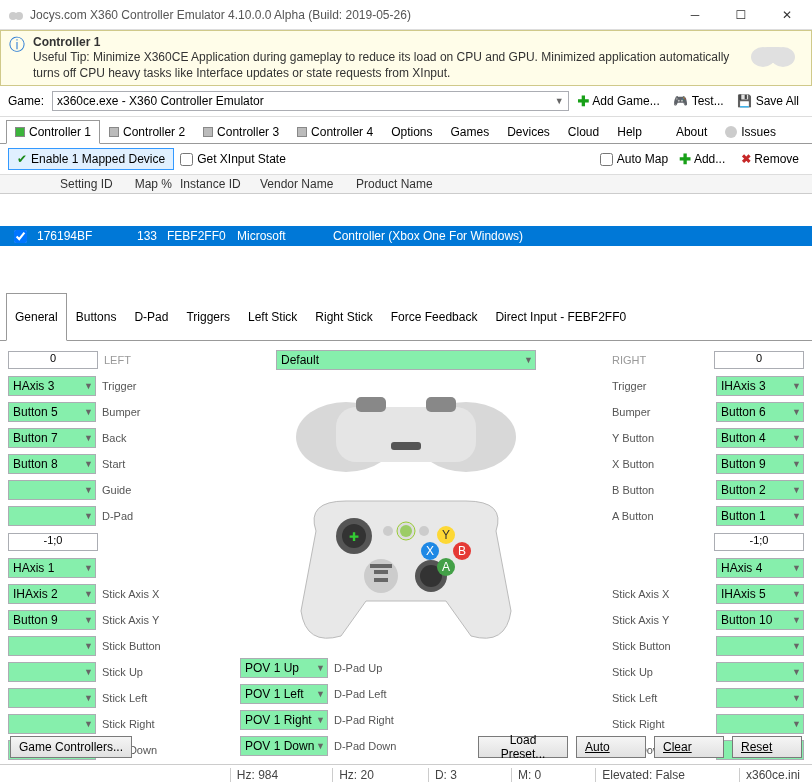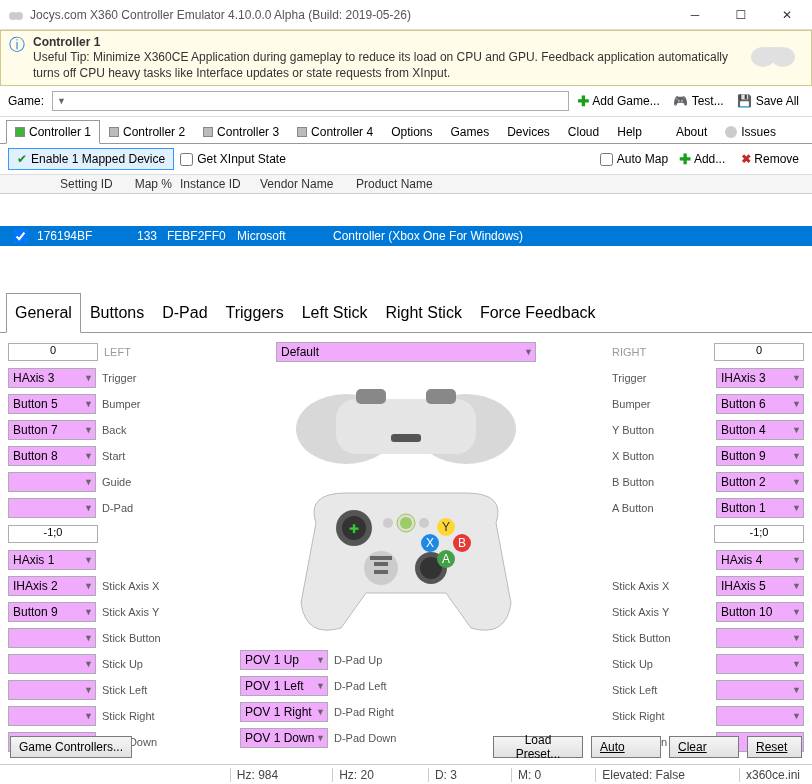--- a/index.html
+++ b/index.html
@@ -25,28 +25,28 @@
 .sq.green { background: #3cb43c; }
 .sq.gray { background: #bbb; }
 .devrow { display: flex; align-items: center; padding: 4px 8px; gap: 6px; border-bottom: 1px solid #ddd; }
 .btn3d { border: 1px solid #7a7a7a; background: linear-gradient(#f5f5f5,#e1e1e1); padding: 2px 8px; height: 22px; display: inline-flex; align-items: center; gap: 4px; cursor: pointer; }
 .btn3d.highlight { border: 1px solid #3399ff; background: #e0f0ff; }
 .chk { display: inline-flex; align-items: center; gap: 4px; }
 .colhdr { display: flex; padding: 2px 8px 2px 56px; gap: 0; font-size: 11px; color: #333; background: #f5f5f5; border-bottom: 1px solid #ccc; }
 .colhdr span { padding: 0 4px; }
 .datarow { display: flex; align-items: center; padding: 2px 8px; background: #0078d7; color: #fff; height: 20px; margin-top: 32px; }
 .tabs2 { display: flex; padding: 6px 6px 0 6px; border-bottom: 1px solid #999; }
-.tabs2 .t2 { padding: 10px 8px; border: 1px solid transparent; font-size: 16px; position: relative; top: 1px; }
+.tabs2 .t2 { padding: 16px 8px; border: 1px solid transparent; font-size: 12px; position: relative; top: 1px; }
 .tabs2 .t2.active { border: 1px solid #999; border-bottom: 1px solid #fff; background: #fff; }
 .maparea { display: flex; padding: 6px 8px 0 8px; gap: 4px; }
 .leftcol, .rightcol { width: 192px; }
 .rightcol .labelc { }
 .midcol { flex: 1; position: relative; }
 .row { display: flex; align-items: center; height: 26px; gap: 6px; }
-.combo2 { border: 1px solid #abadb3; background: #f0abfc; height: 20px; width: 88px; display: flex; align-items: center; padding: 0 2px 0 4px; justify-content: space-between; font-size: 11px; }
+.combo2 { border: 1px solid #abadb3; background: #86efac; height: 20px; width: 88px; display: flex; align-items: center; padding: 0 2px 0 4px; justify-content: space-between; font-size: 11px; }
 .combo2 .arr { color: #666; font-size: 9px; }
 .labelc { color: #555; font-size: 11px; flex: 1; }
 .valuebox { border: 1px solid #abadb3; width: 90px; height: 18px; text-align: center; font-size: 11px; }
 .footer { position: absolute; bottom: 22px; left: 0; right: 0; display: flex; justify-content: space-between; padding: 4px 10px; }
 .statusbar { position: absolute; bottom: 0; left: 0; right: 0; height: 20px; border-top: 1px solid #ccc; display: flex; align-items: center; justify-content: flex-end; padding: 0 6px; gap: 8px; font-size: 11px; color: #444; }
 .statusbar span { border-left: 1px solid #ccc; padding: 0 6px; margin-left: 40px; }
 .controller-img { width: 260px; margin: 0 auto; display: block; }
 .dpadblock { margin-top: 4px; }
 .dpadblock .row { justify-content: flex-start; padding-left: 36px; }
 </style>
@@ -64,32 +64,33 @@
     <div class="winbtn">─</div>
     <div class="winbtn">☐</div>
     <div class="winbtn">✕</div>
   </div>
 </div>
 
 <div class="tipbox">
   <span style="font-size:16px;color:#2a7bd4;">ⓘ</span>
   <div style="flex:1;padding-right:70px;">
     <div class="tiptitle">Controller 1</div>
-    <div class="tipbody">Useful Tip: Minimize X360CE Application during gameplay to reduce its load on CPU and GPU. Feedback application automatically turns off CPU heavy tasks like Interface updates or state requests from XInput.</div>
+    <div class="tipbody">Useful Tip: Minimize X360CE Application during gameplay to reduce its load on CPU and GPU. Minimized application automatically turns off CPU heavy tasks like Interface updates or state requests from XInput.</div>
   </div>
   <svg class="tipimg" viewBox="0 0 60 36">
       <ellipse cx="20" cy="22" rx="12" ry="10" fill="#e0e0e0"></ellipse>
       <ellipse cx="40" cy="22" rx="12" ry="10" fill="#e0e0e0"></ellipse>
       <rect x="18" y="12" width="24" height="16" rx="6" fill="#e0e0e0"></rect>
     </svg>
 </div>
 
 <div class="gamebar">
   <span class="label">Game:</span>
   <div class="combo">
+      <span>x360ce.exe - X360 Controller Emulator</span>
       <span style="color:#666;font-size:9px;">▼</span>
     </div>
   <div class="toolbtn">
       <span class="plus">✚</span>
       <span>Add Game...</span>
     </div>
   <div class="toolbtn">
       <span>🎮</span>
       <span>Test...</span>
     </div>
@@ -185,20 +186,21 @@
 <div style="height:40px;"></div>
 
 <div class="tabs2">
   <div class="t2 active">General</div>
   <div class="t2">Buttons</div>
   <div class="t2">D-Pad</div>
   <div class="t2">Triggers</div>
   <div class="t2">Left Stick</div>
   <div class="t2">Right Stick</div>
   <div class="t2">Force Feedback</div>
+  <div class="t2">Direct Input - FEBF2FF0</div>
 </div>
 
 <div class="maparea">
   <div class="leftcol" id="leftcol">
       <div class="row">
         <div class="valuebox">0</div>
         <div class="labelc" style="color: rgb(153, 153, 153);">LEFT</div>
       </div>
       <div class="row">
         <div class="combo2">
@@ -482,21 +484,21 @@
       </div>
     </div>
 </div>
 
 <div class="footer">
   <div><button class="btn3d">Game Controllers...</button></div>
   <div style="display:flex;gap:8px;">
     <button class="btn3d" style="width:90px;">Load Preset...</button>
     <button class="btn3d" style="width:70px;text-decoration:underline;">Auto</button>
     <button class="btn3d" style="width:70px;text-decoration:underline;">Clear</button>
-    <button class="btn3d" style="width:55px;text-decoration:underline;">Reset</button>
+    <button class="btn3d" style="width:70px;text-decoration:underline;">Reset</button>
   </div>
 </div>
 
 <div class="statusbar">
   <span>Hz: 984</span>
   <span>Hz: 20</span>
   <span>D: 3</span>
   <span>M: 0</span>
   <span>Elevated: False</span>
   <span>x360ce.ini</span>

